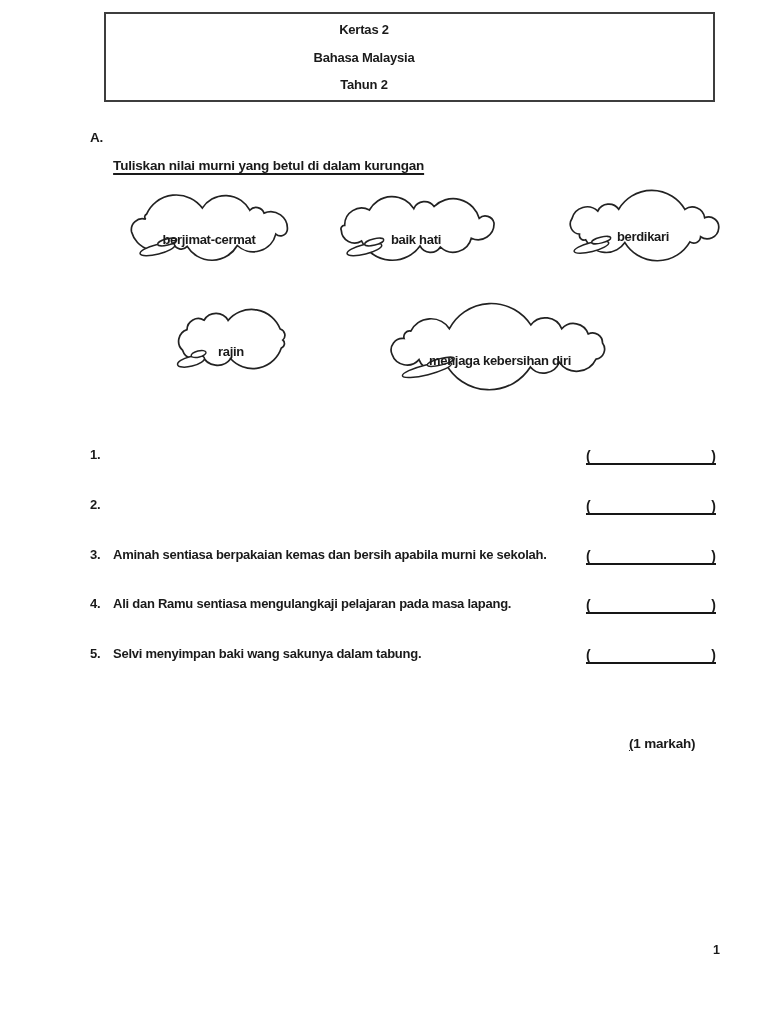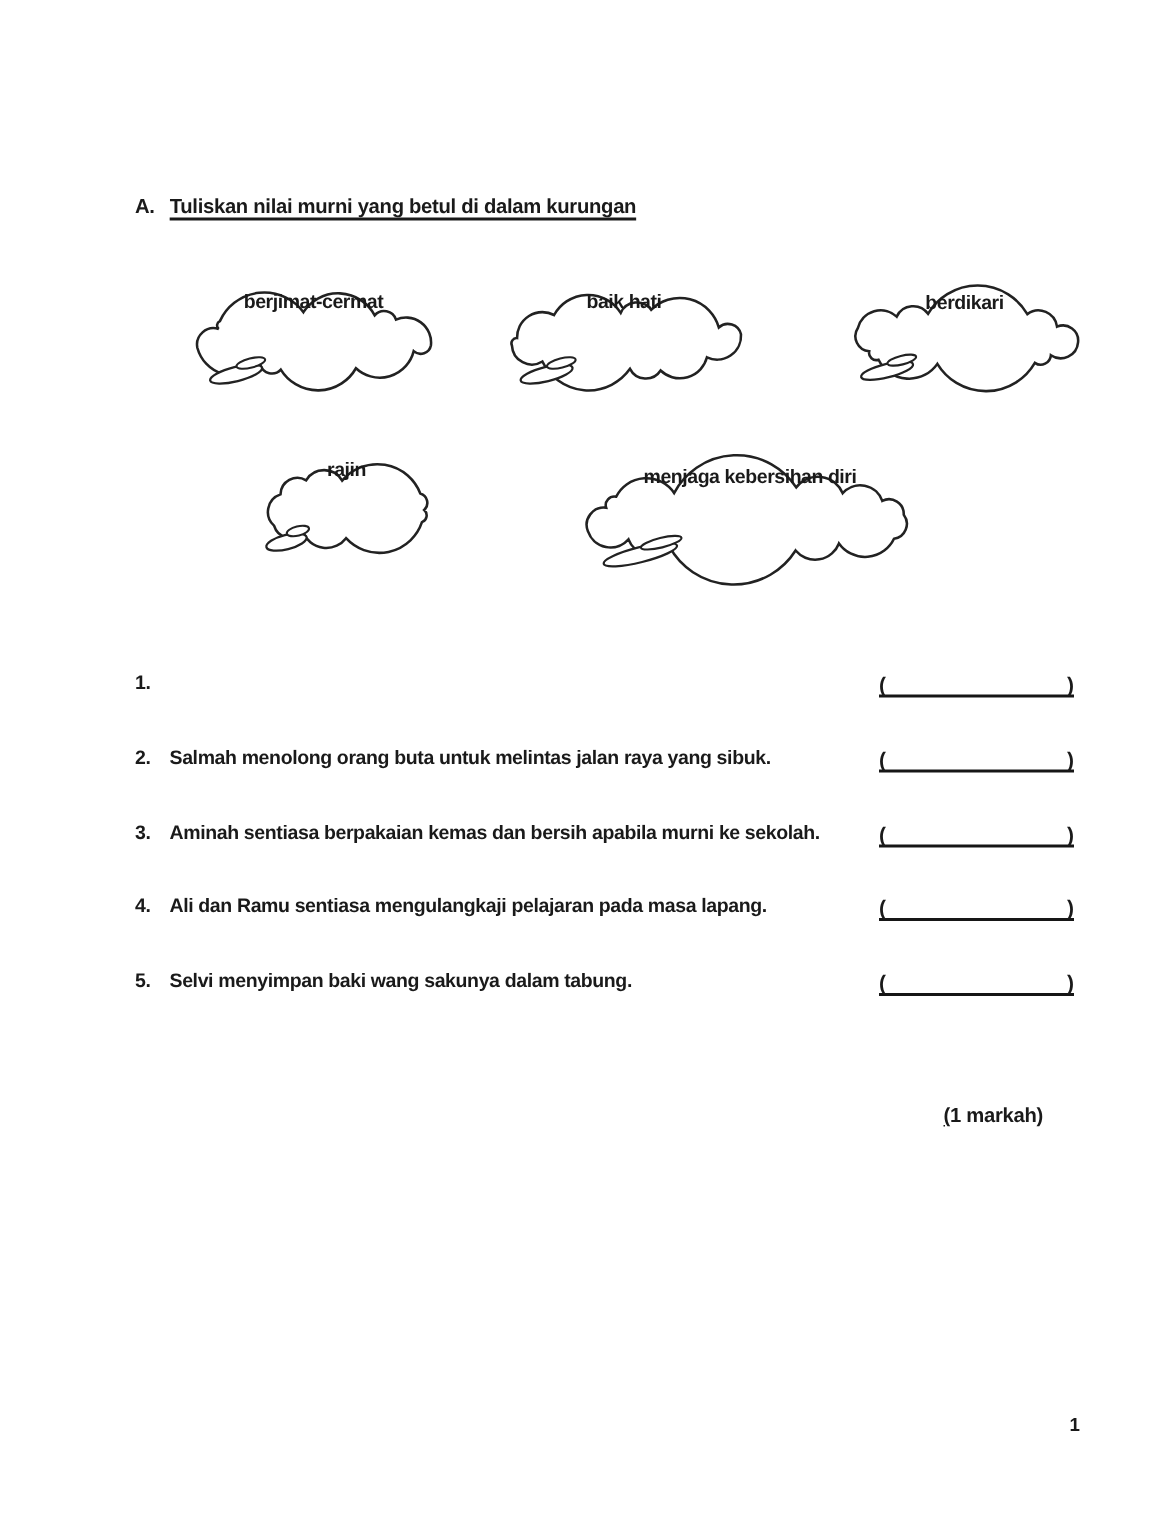--- a/index.html
+++ b/index.html
@@ -31,25 +31,26 @@
   
   .section-line{
     position:absolute;left:90px;top:130px;
     display:flex;gap:10px;
     font-weight:700;font-size:13.5px;letter-spacing:-0.2px;
   }
   .section-line .instr{
     text-decoration:underline;
     text-decoration-thickness:1.5px;
     text-underline-offset:3px;
+    margin-top:28px;
   }
   
   .cloud{
     position:absolute;
-    display:flex;align-items:flex-start;justify-content:center;
+    display:flex;align-items:flex-end;justify-content:center;
   }
   .cloud svg{position:absolute;left:0;top:0;overflow:visible;}
   .cloud .cloud-label{
     position:relative;
     font-weight:700;font-size:13px;letter-spacing:-0.3px;
     margin-bottom:14px;
     white-space:nowrap;
   }
   
   .q-row{
@@ -73,20 +74,27 @@
   .page-num{
     position:absolute;left:713px;top:943px;
     font-weight:700;font-size:12.5px;
   }
 </style>
 </head>
 <body>
 
 <div class="page">
 
+  <div class="header-box">
+    <div class="header-inner">
+      <div>Kertas 2</div>
+      <div>Bahasa Malaysia</div>
+      <div>Tahun 2</div>
+    </div>
+  </div>
 
   <div class="section-line">
     <span class="lbl">A.</span>
     <span class="instr">Tuliskan nilai murni yang betul di dalam kurungan</span>
   </div>
 
   <div class="cloud" style="left:120px;top:193px;width:178px;height:68px">
     <svg class="cloud-svg" width="178" height="68">
       <path class="cloud-body" fill="#ffffff" stroke="#222222" stroke-width="1.7" d="M167.3 37.1 A7.0 7.0 0 0 1 155.8 41.1 A23.3 23.3 0 0 1 117.3 52.5 A29.1 29.1 0 0 1 67.2 53.4 A8.1 8.1 0 0 1 53.5 50.3 A25.2 25.2 0 0 1 11.6 39.0 A11.0 11.0 0 0 1 25.8 26.3 A3.1 3.1 0 0 1 26.6 21.1 A32.5 32.5 0 0 1 82.3 15.1 A27.6 27.6 0 0 1 129.8 17.2 A8.4 8.4 0 0 1 144.0 20.1 A16.7 16.7 0 0 1 167.3 37.1Z"></path>
       <ellipse class="tail-big" fill="#ffffff" stroke="#222222" stroke-width="1.5" cx="37.4" cy="56.4" rx="17.8" ry="4.8" transform="rotate(-14 37.4 56.4)"></ellipse>
@@ -134,21 +142,20 @@
   <div class="q-row" style="top:447px">
     <span class="q-num">1.</span>
   </div>
   <div class="q-blank" style="top:447px">
     <span>(</span>
     <span>)</span>
   </div>
 
   <div class="q-row" style="top:497px">
     <span class="q-num">2.</span>
-    <span class="q-text">Salmah menolong orang buta untuk melintas jalan raya yang sibuk.</span>
   </div>
   <div class="q-blank" style="top:497px">
     <span>(</span>
     <span>)</span>
   </div>
 
   <div class="q-row" style="top:547px">
     <span class="q-num">3.</span>
     <span class="q-text">Aminah sentiasa berpakaian kemas dan bersih apabila murni ke sekolah.</span>
   </div>

